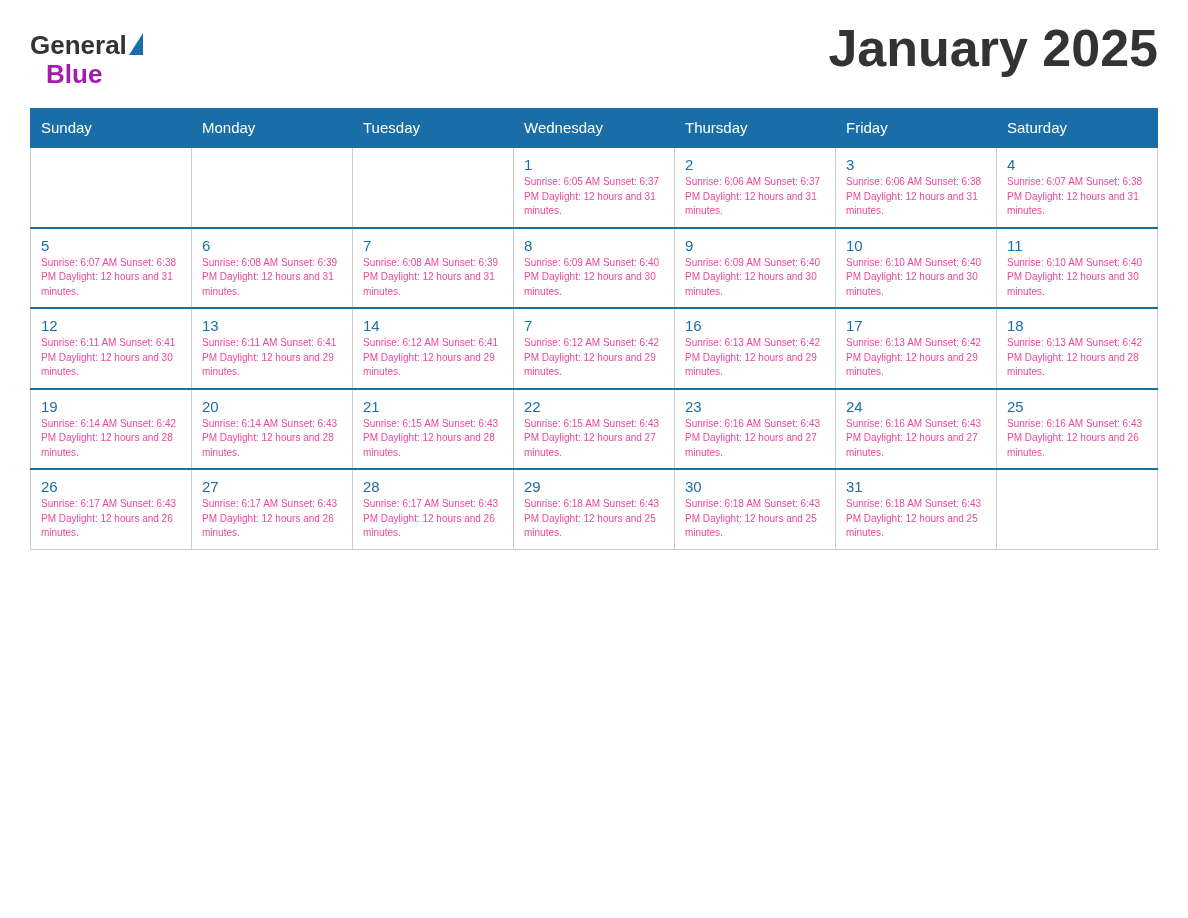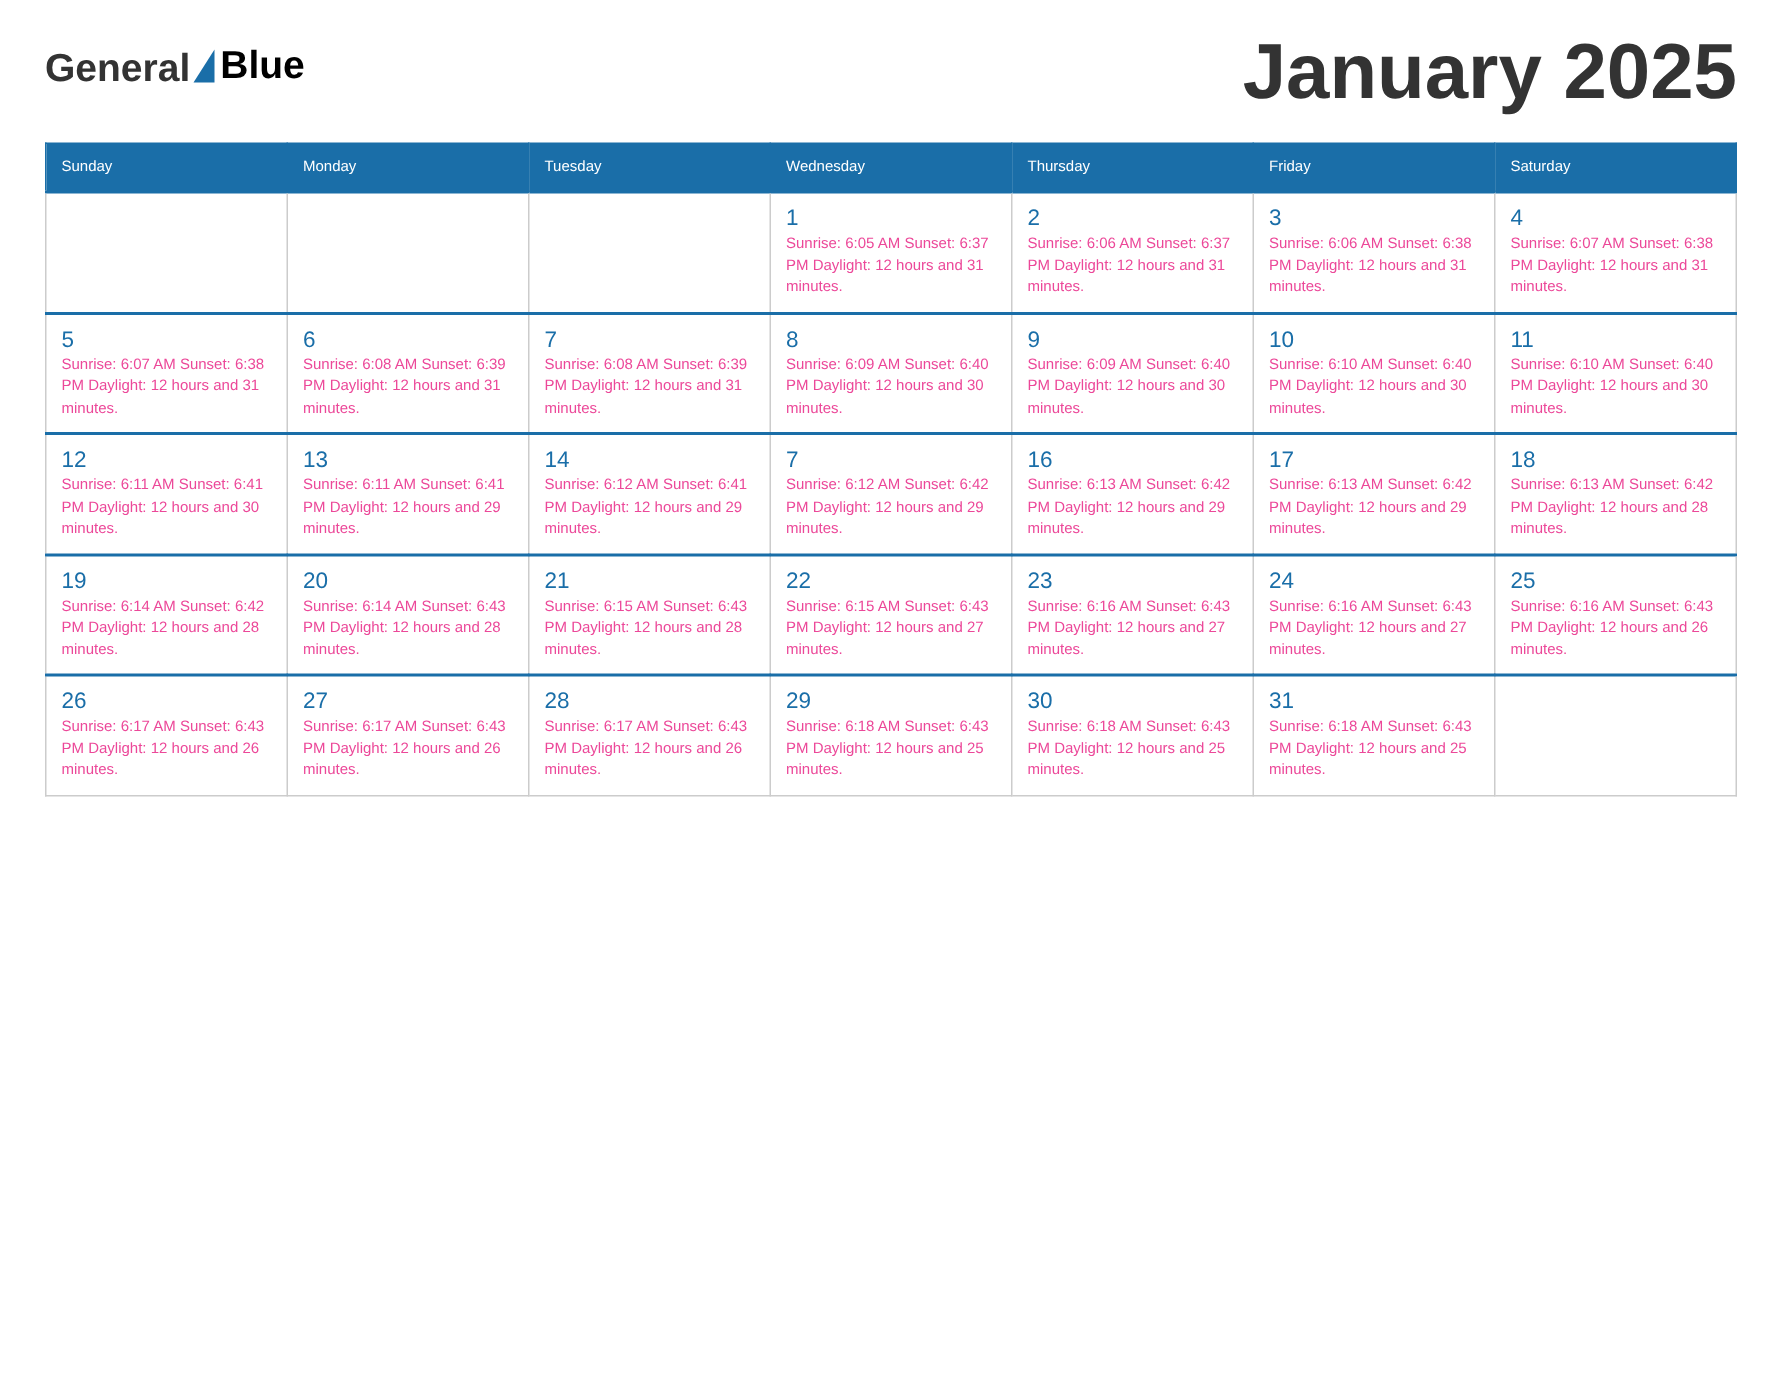--- a/index.html
+++ b/index.html
@@ -12,21 +12,21 @@
       min-height: 918px;
     }
     .header {
       display: flex;
       justify-content: space-between;
       align-items: flex-start;
       margin-bottom: 18px;
     }
     .logo {
       display: flex;
-      flex-direction: row;
+      flex-direction: column;
       align-items: flex-start;
       margin-top: 10px;
     }
     .logo-top {
       display: flex;
       align-items: center;
     }
     .logo-general {
       font-size: 26px;
       font-weight: bold;
@@ -37,24 +37,24 @@
       width: 0;
       height: 0;
       border-left: 14px solid transparent;
       border-bottom: 22px solid #1a6ea8;
       margin-left: 2px;
       margin-top: -4px;
     }
     .logo-blue {
       font-size: 26px;
       font-weight: bold;
-      color: #000000;
+      color: #a21caf;
       font-family: Arial, sans-serif;
       margin-top: -2px;
-      margin-left: 4px;
+      margin-left: 16px;
     }
     .title-block {
       text-align: center;
     }
     .title-block h1 {
       font-size: 52px;
       font-weight: bold;
       color: #333;
       line-height: 1.1;
     }
@@ -65,21 +65,21 @@
       margin-top: 4px;
     }
     .calendar {
       width: 100%;
       border-collapse: collapse;
     }
     .calendar th {
       background-color: #1a6ea8;
       color: #fff;
       padding: 10px 10px;
-      font-size: 10px;
+      font-size: 15px;
       font-weight: normal;
       text-align: left;
       border: 1px solid #1a6ea8;
       margin-top: 29px;
     }
     .calendar td {
       vertical-align: top;
       padding: 8px 10px;
       border: 1px solid #ccc;
       width: 14.28%;

